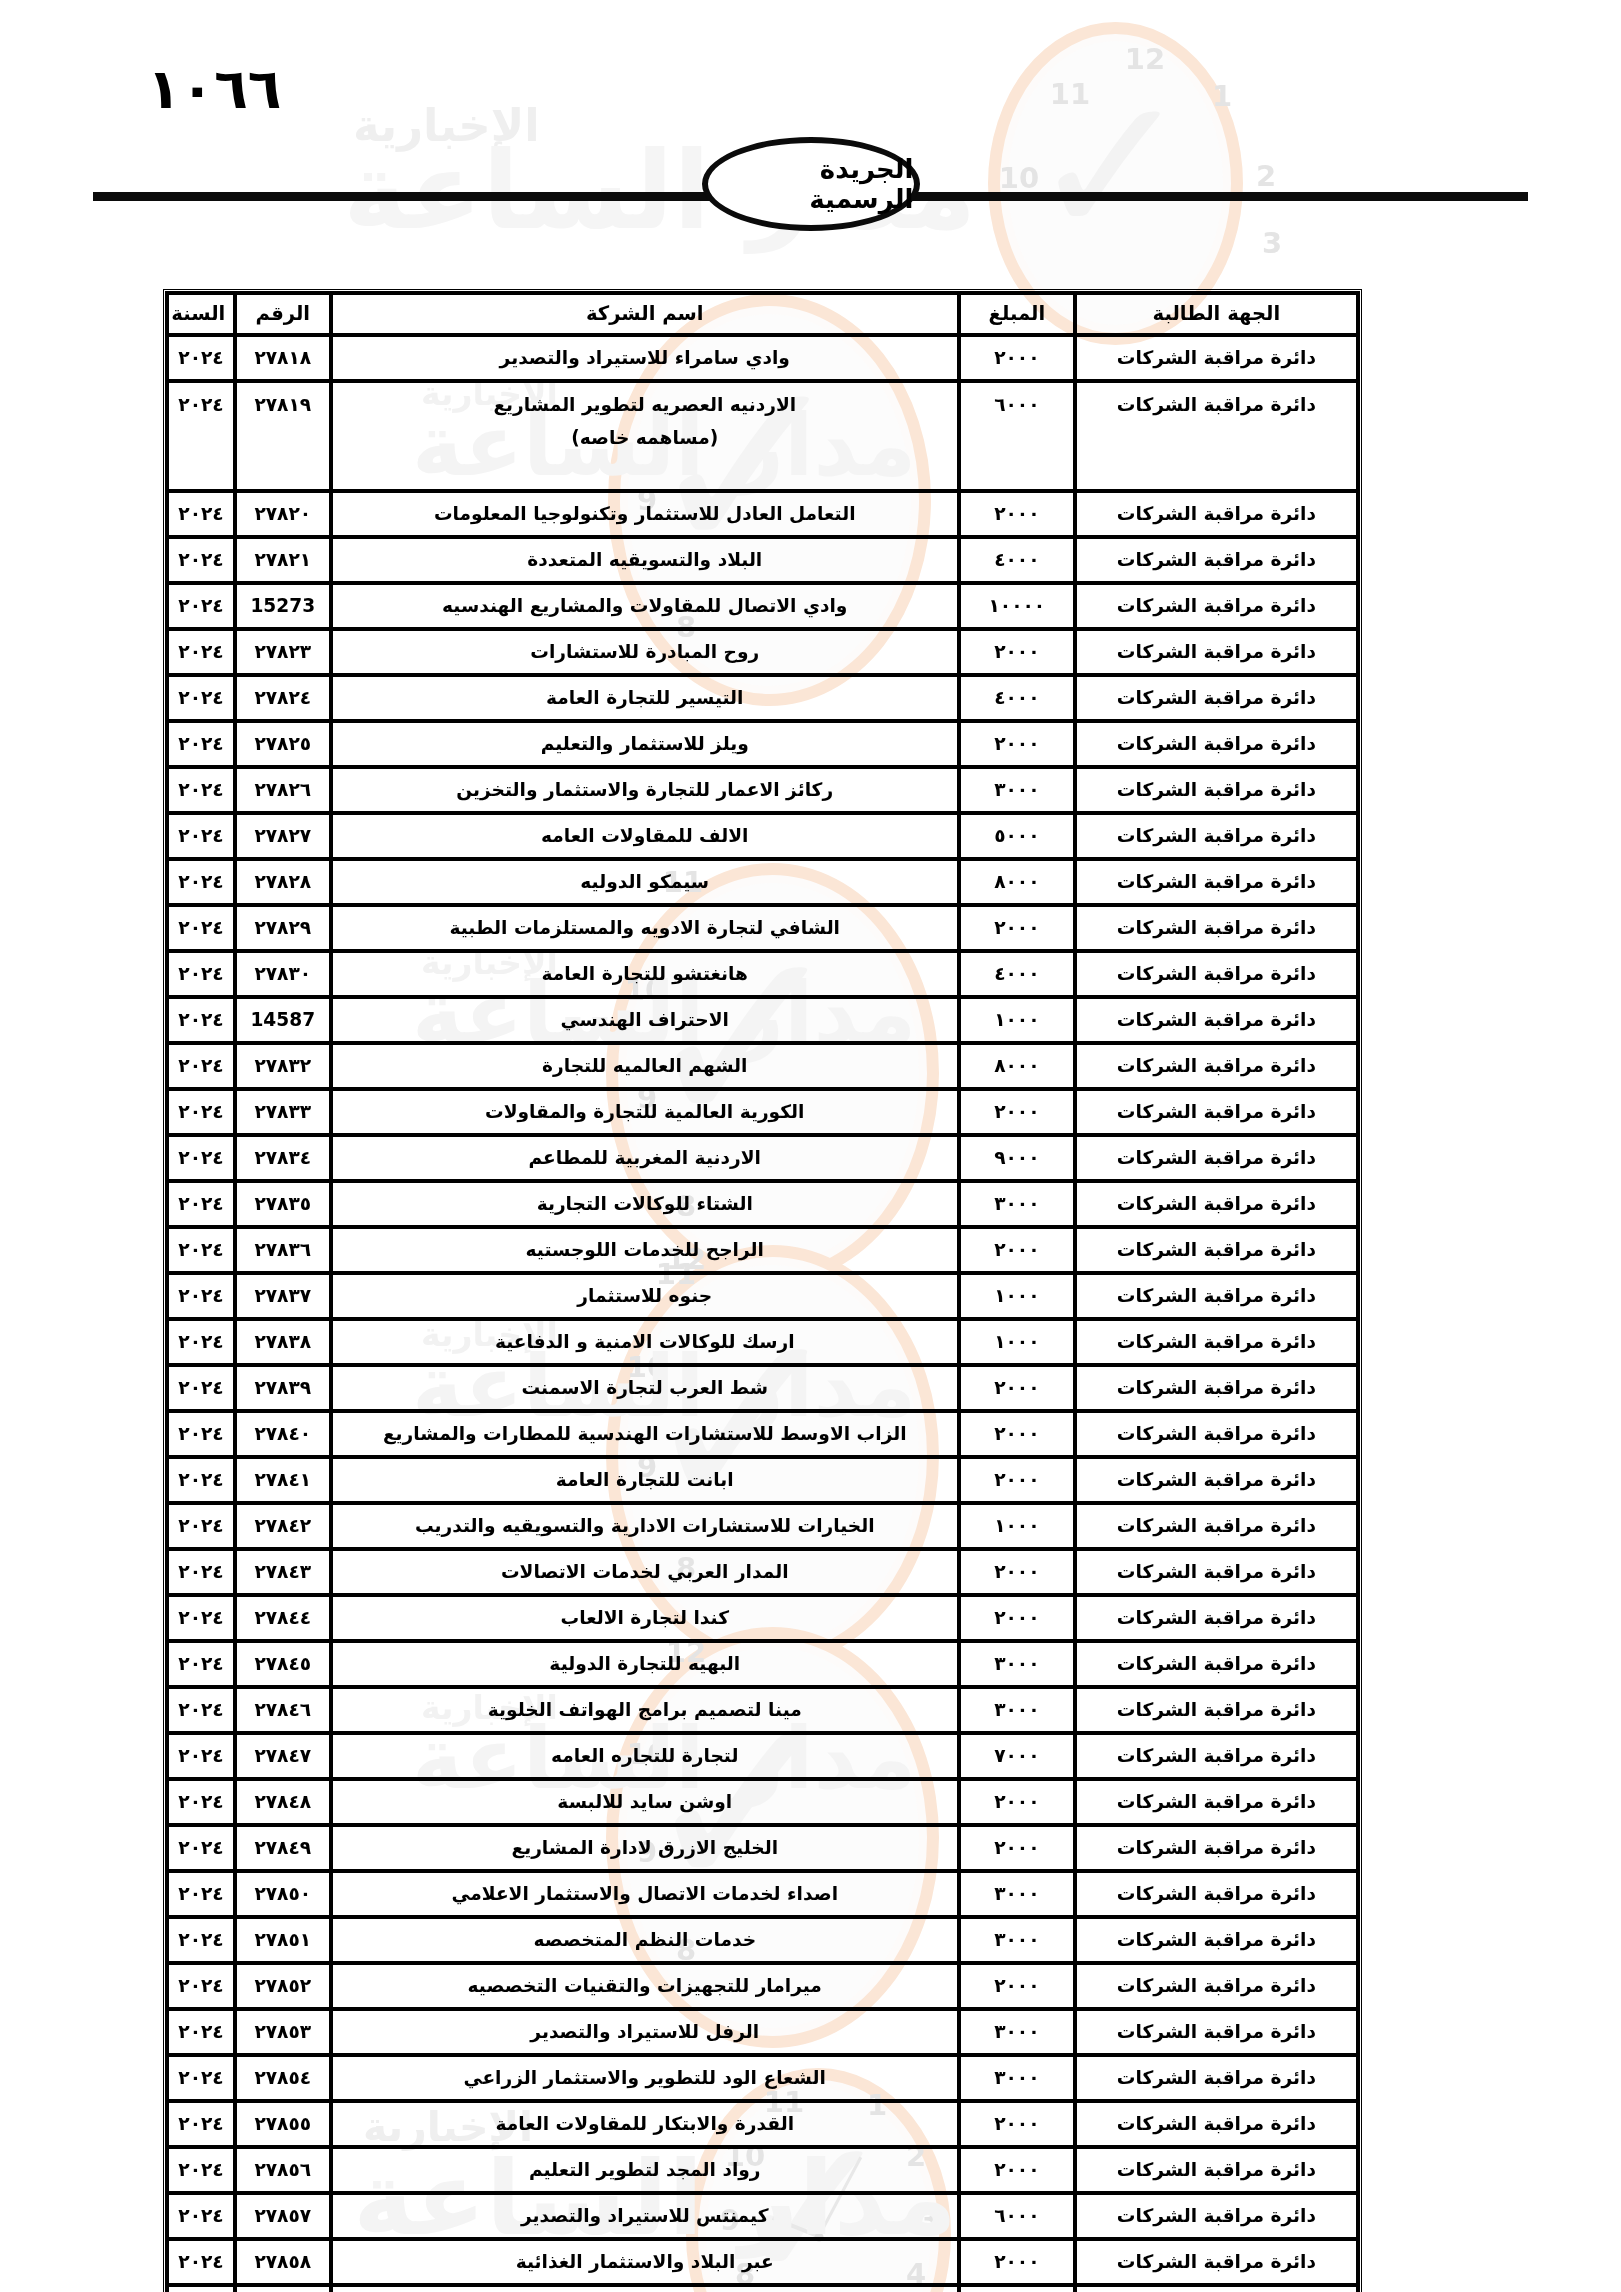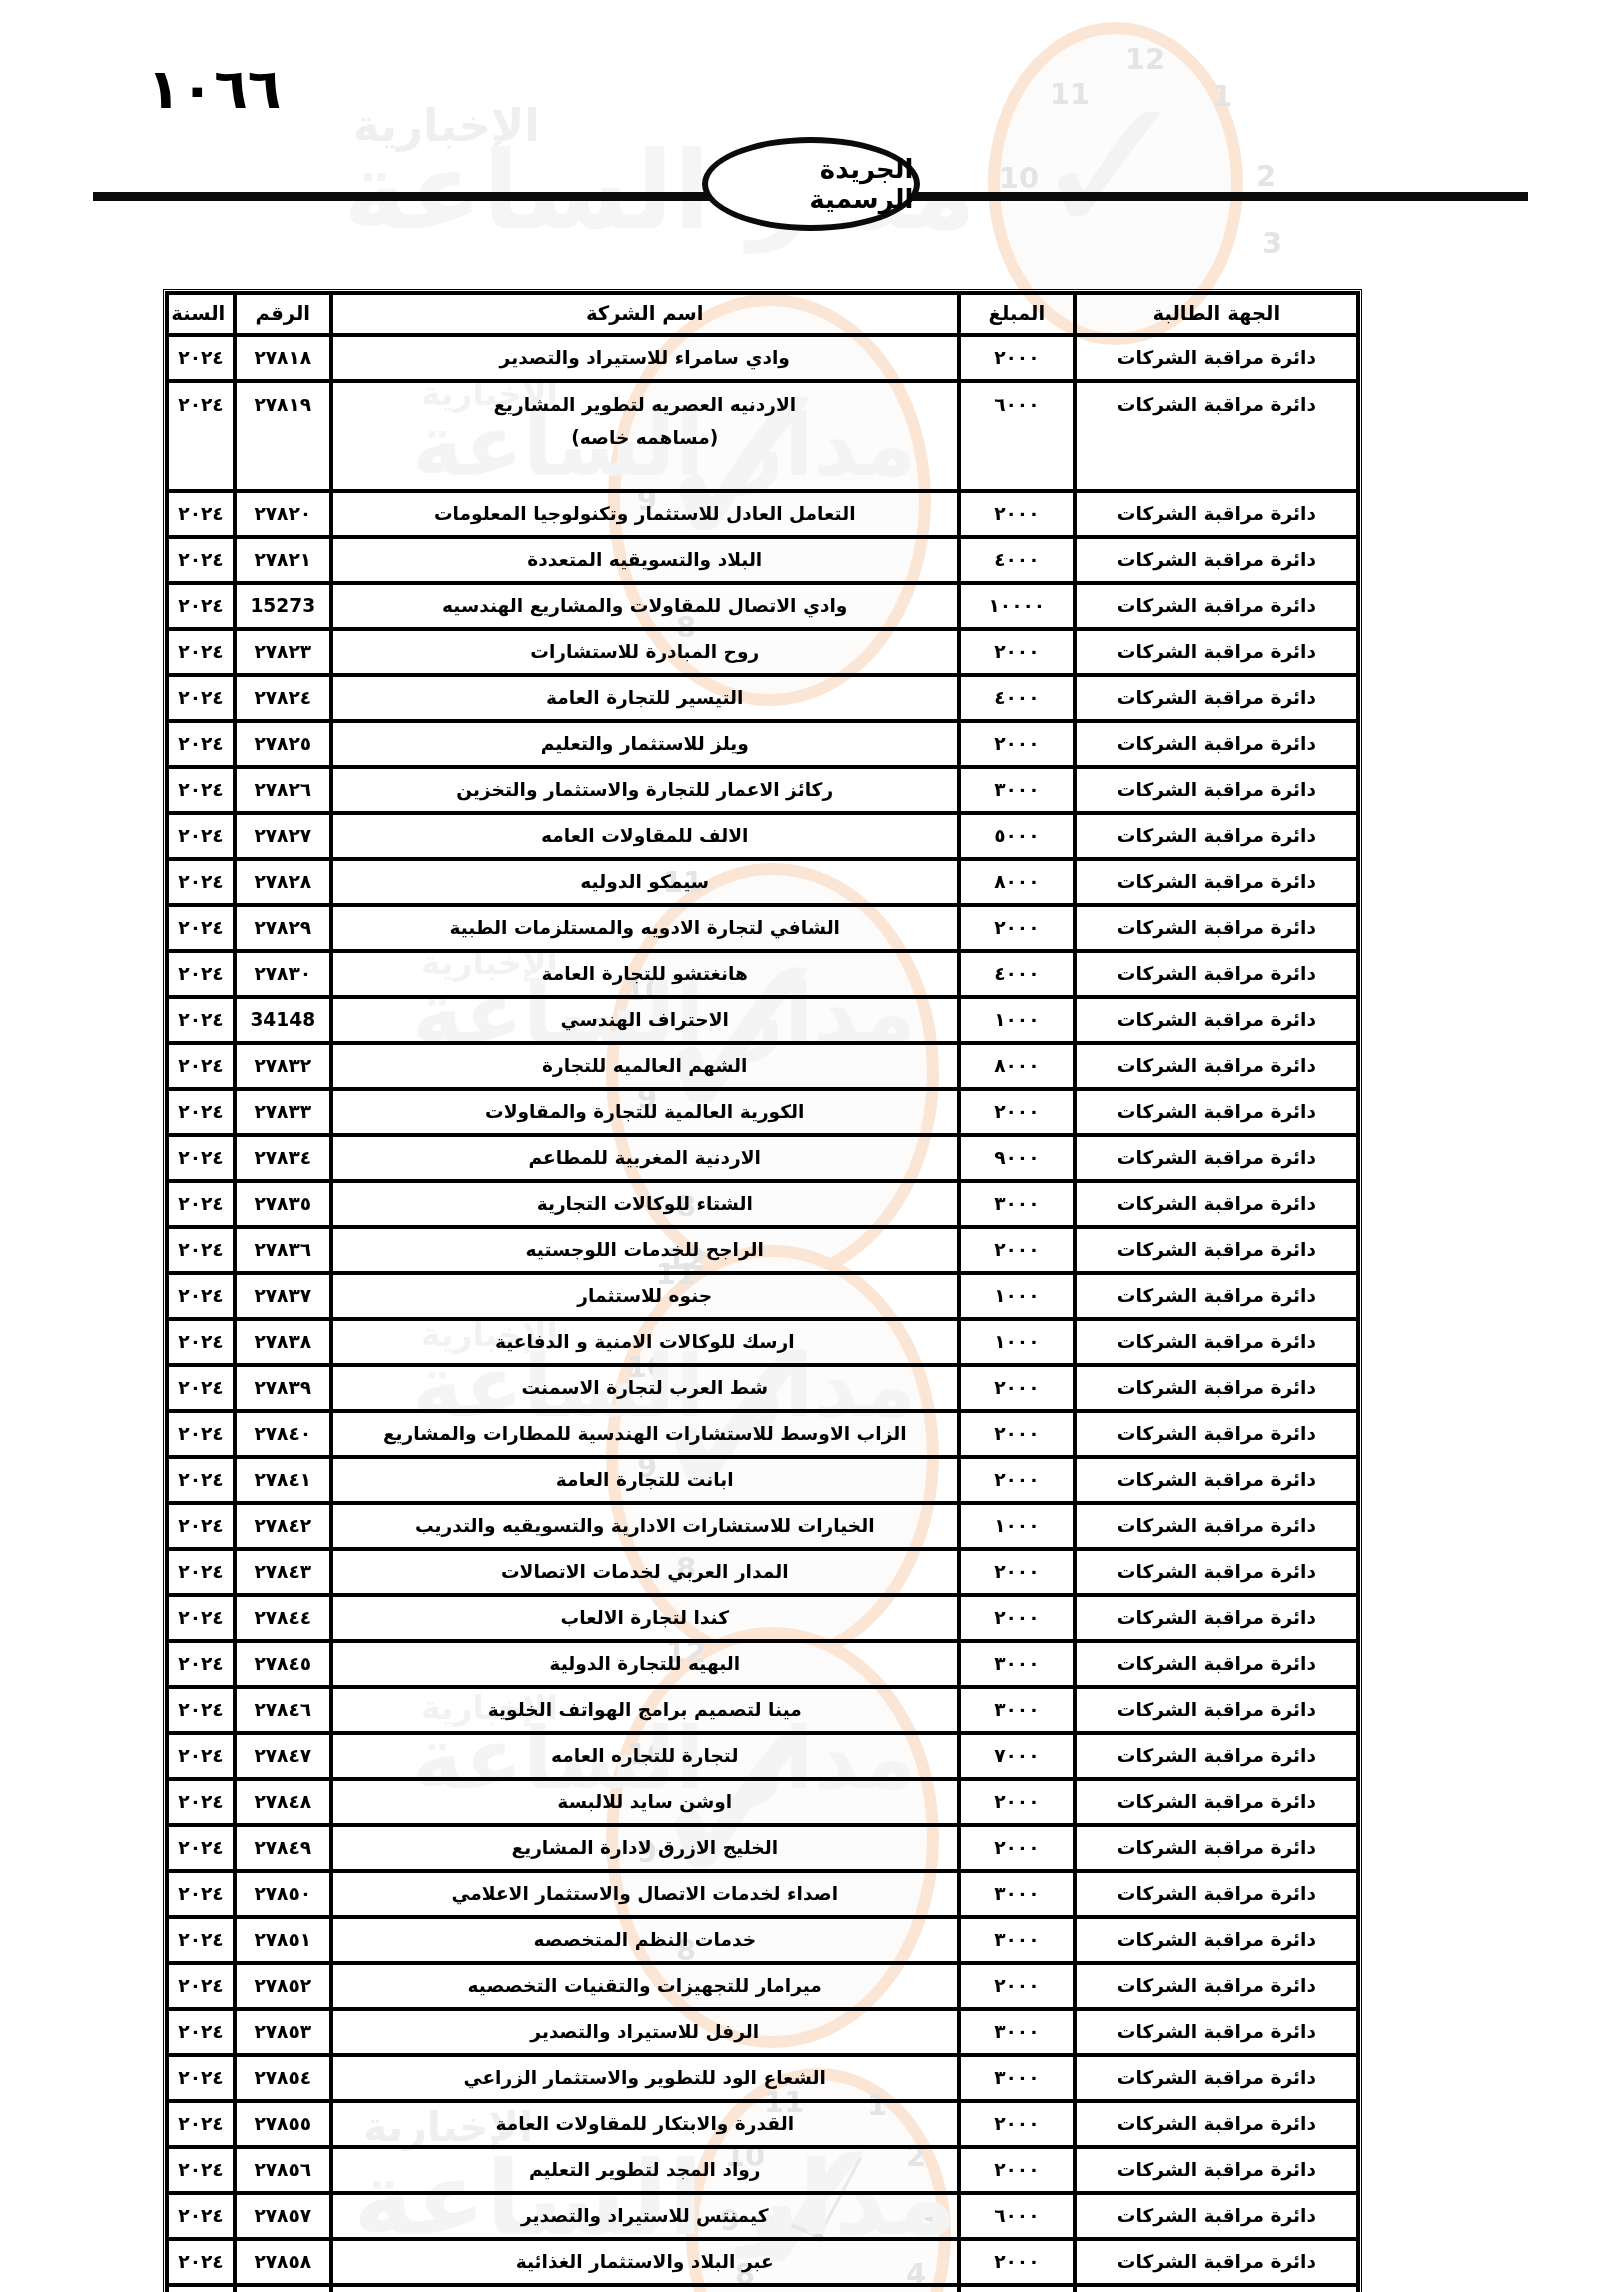--- a/index.html
+++ b/index.html
@@ -381,21 +381,21 @@
             <td class="c-party">دائرة مراقبة الشركات</td>
             <td class="c-amount">٤٠٠٠</td>
             <td class="c-name"><span>هانغتشو للتجارة العامة</span></td>
             <td class="c-num">٢٧٨٣٠</td>
             <td class="c-year">٢٠٢٤</td>
           </tr>
           <tr class="r-norm">
             <td class="c-party">دائرة مراقبة الشركات</td>
             <td class="c-amount">١٠٠٠</td>
             <td class="c-name"><span>الاحتراف الهندسي</span></td>
-            <td class="c-num">34148</td>
+            <td class="c-num">14587</td>
             <td class="c-year">٢٠٢٤</td>
           </tr>
           <tr class="r-norm">
             <td class="c-party">دائرة مراقبة الشركات</td>
             <td class="c-amount">٨٠٠٠</td>
             <td class="c-name"><span>الشهم العالميه للتجارة</span></td>
             <td class="c-num">٢٧٨٣٢</td>
             <td class="c-year">٢٠٢٤</td>
           </tr>
           <tr class="r-norm">

